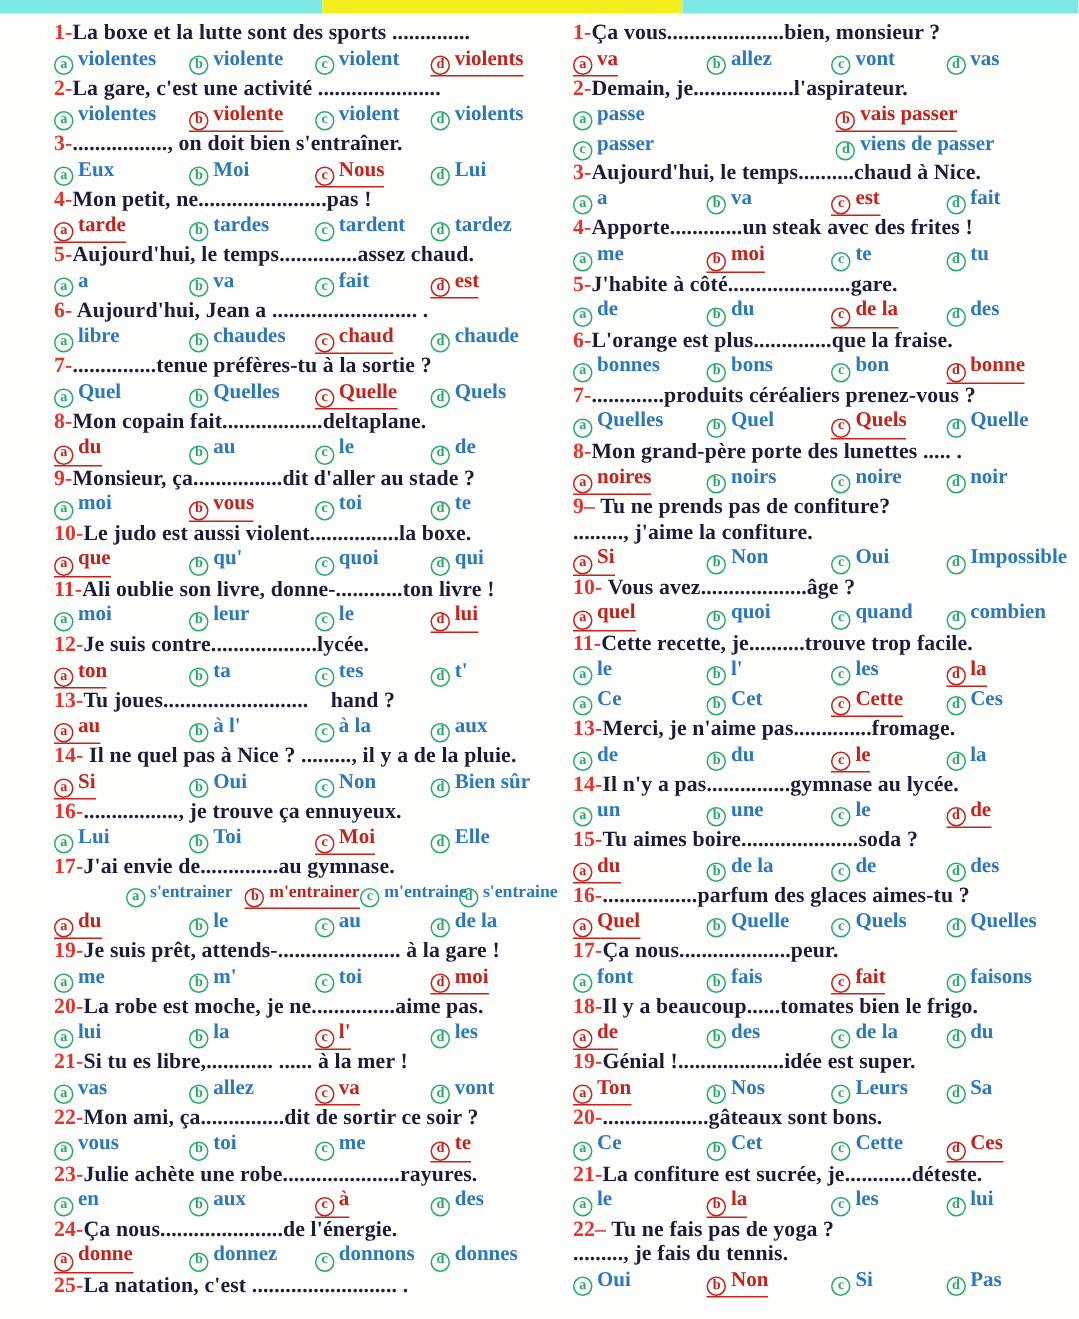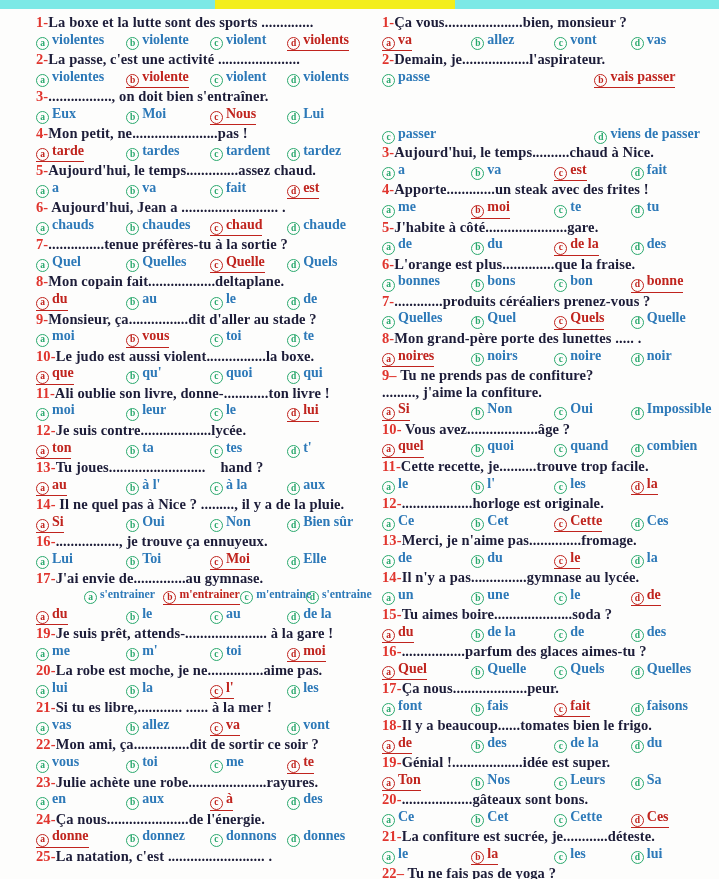--- a/index.html
+++ b/index.html
@@ -20,21 +20,21 @@
   .bar-yellow{width:240px;background:#f3ee1c;}
   .bar-cyan-right{flex:1;background:#8febe9;}
   .content{display:flex;height:706px;box-sizing:border-box;padding:5px 16px 4px 0;}
   .col{display:flex;flex-direction:column;justify-content:space-between;box-sizing:border-box;}
   .col-left{width:358px;padding-left:36px;}
   .col-right{flex:1;padding-left:24px;padding-right:2px;}
   .q-line{font-size:14.5px;line-height:1.16;color:var(--q-color);white-space:nowrap;letter-spacing:.1px;}
   .q-num{color:var(--num-color);}
   .opts{display:grid;grid-template-columns:28% 26% 24% 22%;font-size:14px;line-height:1.22;}
   .opts.small{font-size:11.8px;grid-template-columns:29% 28% 24% 19%;margin-left:48px;}
-  .opts.grid2{grid-template-columns:55% 45%;gap:37px;}
+  .opts.grid2{grid-template-columns:55% 45%;}
   .opt{white-space:nowrap;color:var(--opt-color);}
   .opt .inner{display:inline-block;}
   .badge{
     display:inline-flex;align-items:center;justify-content:center;
     width:13px;height:13px;box-sizing:border-box;
     border:1.5px solid var(--green);border-radius:50%;
     color:var(--green);font-size:9.5px;line-height:1;
     margin-right:3px;vertical-align:-2px;
     font-family:"Liberation Serif",serif;
   }
@@ -56,21 +56,21 @@
       <div class="q">
         <div class="q-line"><span class="q-num">1-</span><span class="q-text">La boxe et la lutte sont des sports ..............</span></div>
         <div class="opts">
           <span class="opt"><span class="inner"><span class="badge">a</span><span class="opt-label">violentes</span></span></span>
           <span class="opt"><span class="inner"><span class="badge">b</span><span class="opt-label">violente</span></span></span>
           <span class="opt"><span class="inner"><span class="badge">c</span><span class="opt-label">violent</span></span></span>
           <span class="opt correct"><span class="inner"><span class="badge">d</span><span class="opt-label">violents</span></span></span>
         </div>
       </div>
       <div class="q">
-        <div class="q-line"><span class="q-num">2-</span><span class="q-text">La passe, c'est une activité ......................</span></div>
+        <div class="q-line"><span class="q-num">2-</span><span class="q-text">La gare, c'est une activité ......................</span></div>
         <div class="opts">
           <span class="opt"><span class="inner"><span class="badge">a</span><span class="opt-label">violentes</span></span></span>
           <span class="opt correct"><span class="inner"><span class="badge">b</span><span class="opt-label">violente</span></span></span>
           <span class="opt"><span class="inner"><span class="badge">c</span><span class="opt-label">violent</span></span></span>
           <span class="opt"><span class="inner"><span class="badge">d</span><span class="opt-label">violents</span></span></span>
         </div>
       </div>
       <div class="q">
         <div class="q-line"><span class="q-num">3-</span><span class="q-text">................., on doit bien s'entraîner.</span></div>
         <div class="opts">
@@ -94,21 +94,21 @@
         <div class="opts">
           <span class="opt"><span class="inner"><span class="badge">a</span><span class="opt-label">a</span></span></span>
           <span class="opt"><span class="inner"><span class="badge">b</span><span class="opt-label">va</span></span></span>
           <span class="opt"><span class="inner"><span class="badge">c</span><span class="opt-label">fait</span></span></span>
           <span class="opt correct"><span class="inner"><span class="badge">d</span><span class="opt-label">est</span></span></span>
         </div>
       </div>
       <div class="q">
         <div class="q-line"><span class="q-num">6-</span><span class="q-text"> Aujourd'hui, Jean a .......................... .</span></div>
         <div class="opts">
-          <span class="opt"><span class="inner"><span class="badge">a</span><span class="opt-label">chauds</span></span></span>
+          <span class="opt"><span class="inner"><span class="badge">a</span><span class="opt-label">libre</span></span></span>
           <span class="opt"><span class="inner"><span class="badge">b</span><span class="opt-label">chaudes</span></span></span>
           <span class="opt correct"><span class="inner"><span class="badge">c</span><span class="opt-label">chaud</span></span></span>
           <span class="opt"><span class="inner"><span class="badge">d</span><span class="opt-label">chaude</span></span></span>
         </div>
       </div>
       <div class="q">
         <div class="q-line"><span class="q-num">7-</span><span class="q-text">...............tenue préfères-tu à la sortie ?</span></div>
         <div class="opts">
           <span class="opt"><span class="inner"><span class="badge">a</span><span class="opt-label">Quel</span></span></span>
           <span class="opt"><span class="inner"><span class="badge">b</span><span class="opt-label">Quelles</span></span></span>
@@ -358,21 +358,20 @@
       <div class="q">
         <div class="q-line"><span class="q-num">11-</span><span class="q-text">Cette recette, je..........trouve trop facile.</span></div>
         <div class="opts">
           <span class="opt"><span class="inner"><span class="badge">a</span><span class="opt-label">le</span></span></span>
           <span class="opt"><span class="inner"><span class="badge">b</span><span class="opt-label">l'</span></span></span>
           <span class="opt"><span class="inner"><span class="badge">c</span><span class="opt-label">les</span></span></span>
           <span class="opt correct"><span class="inner"><span class="badge">d</span><span class="opt-label">la</span></span></span>
         </div>
       </div>
       <div class="q">
-        <div class="q-line"><span class="q-num">12-</span><span class="q-text">...................horloge est originale.</span></div>
         <div class="opts">
           <span class="opt"><span class="inner"><span class="badge">a</span><span class="opt-label">Ce</span></span></span>
           <span class="opt"><span class="inner"><span class="badge">b</span><span class="opt-label">Cet</span></span></span>
           <span class="opt correct"><span class="inner"><span class="badge">c</span><span class="opt-label">Cette</span></span></span>
           <span class="opt"><span class="inner"><span class="badge">d</span><span class="opt-label">Ces</span></span></span>
         </div>
       </div>
       <div class="q">
         <div class="q-line"><span class="q-num">13-</span><span class="q-text">Merci, je n'aime pas..............fromage.</span></div>
         <div class="opts">

